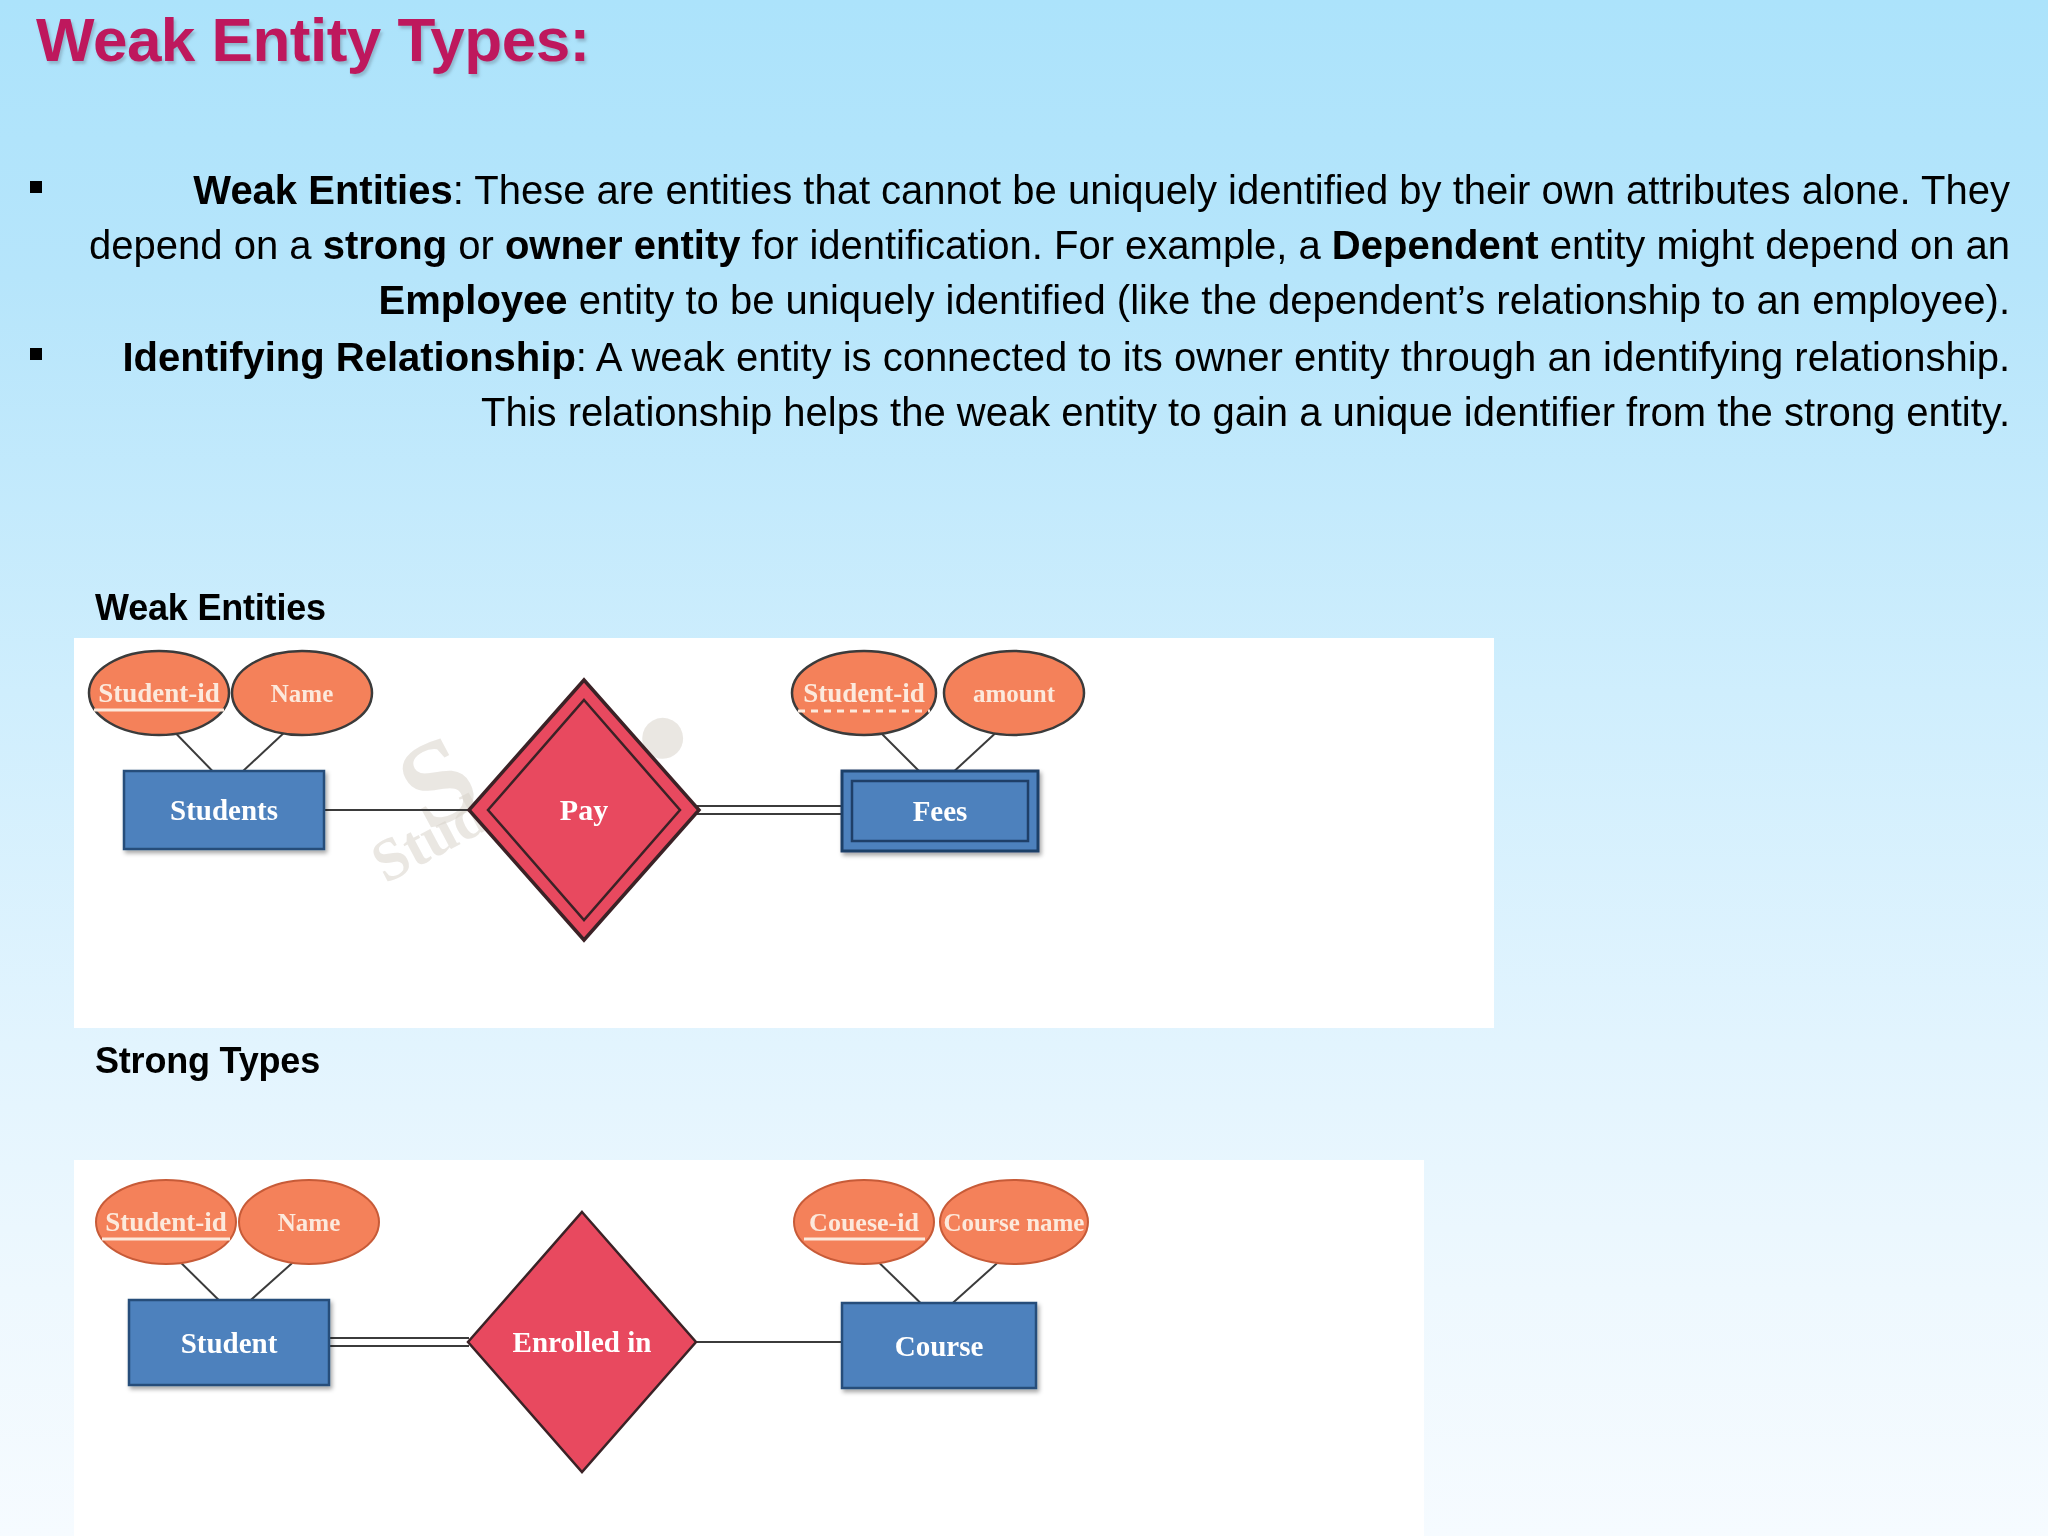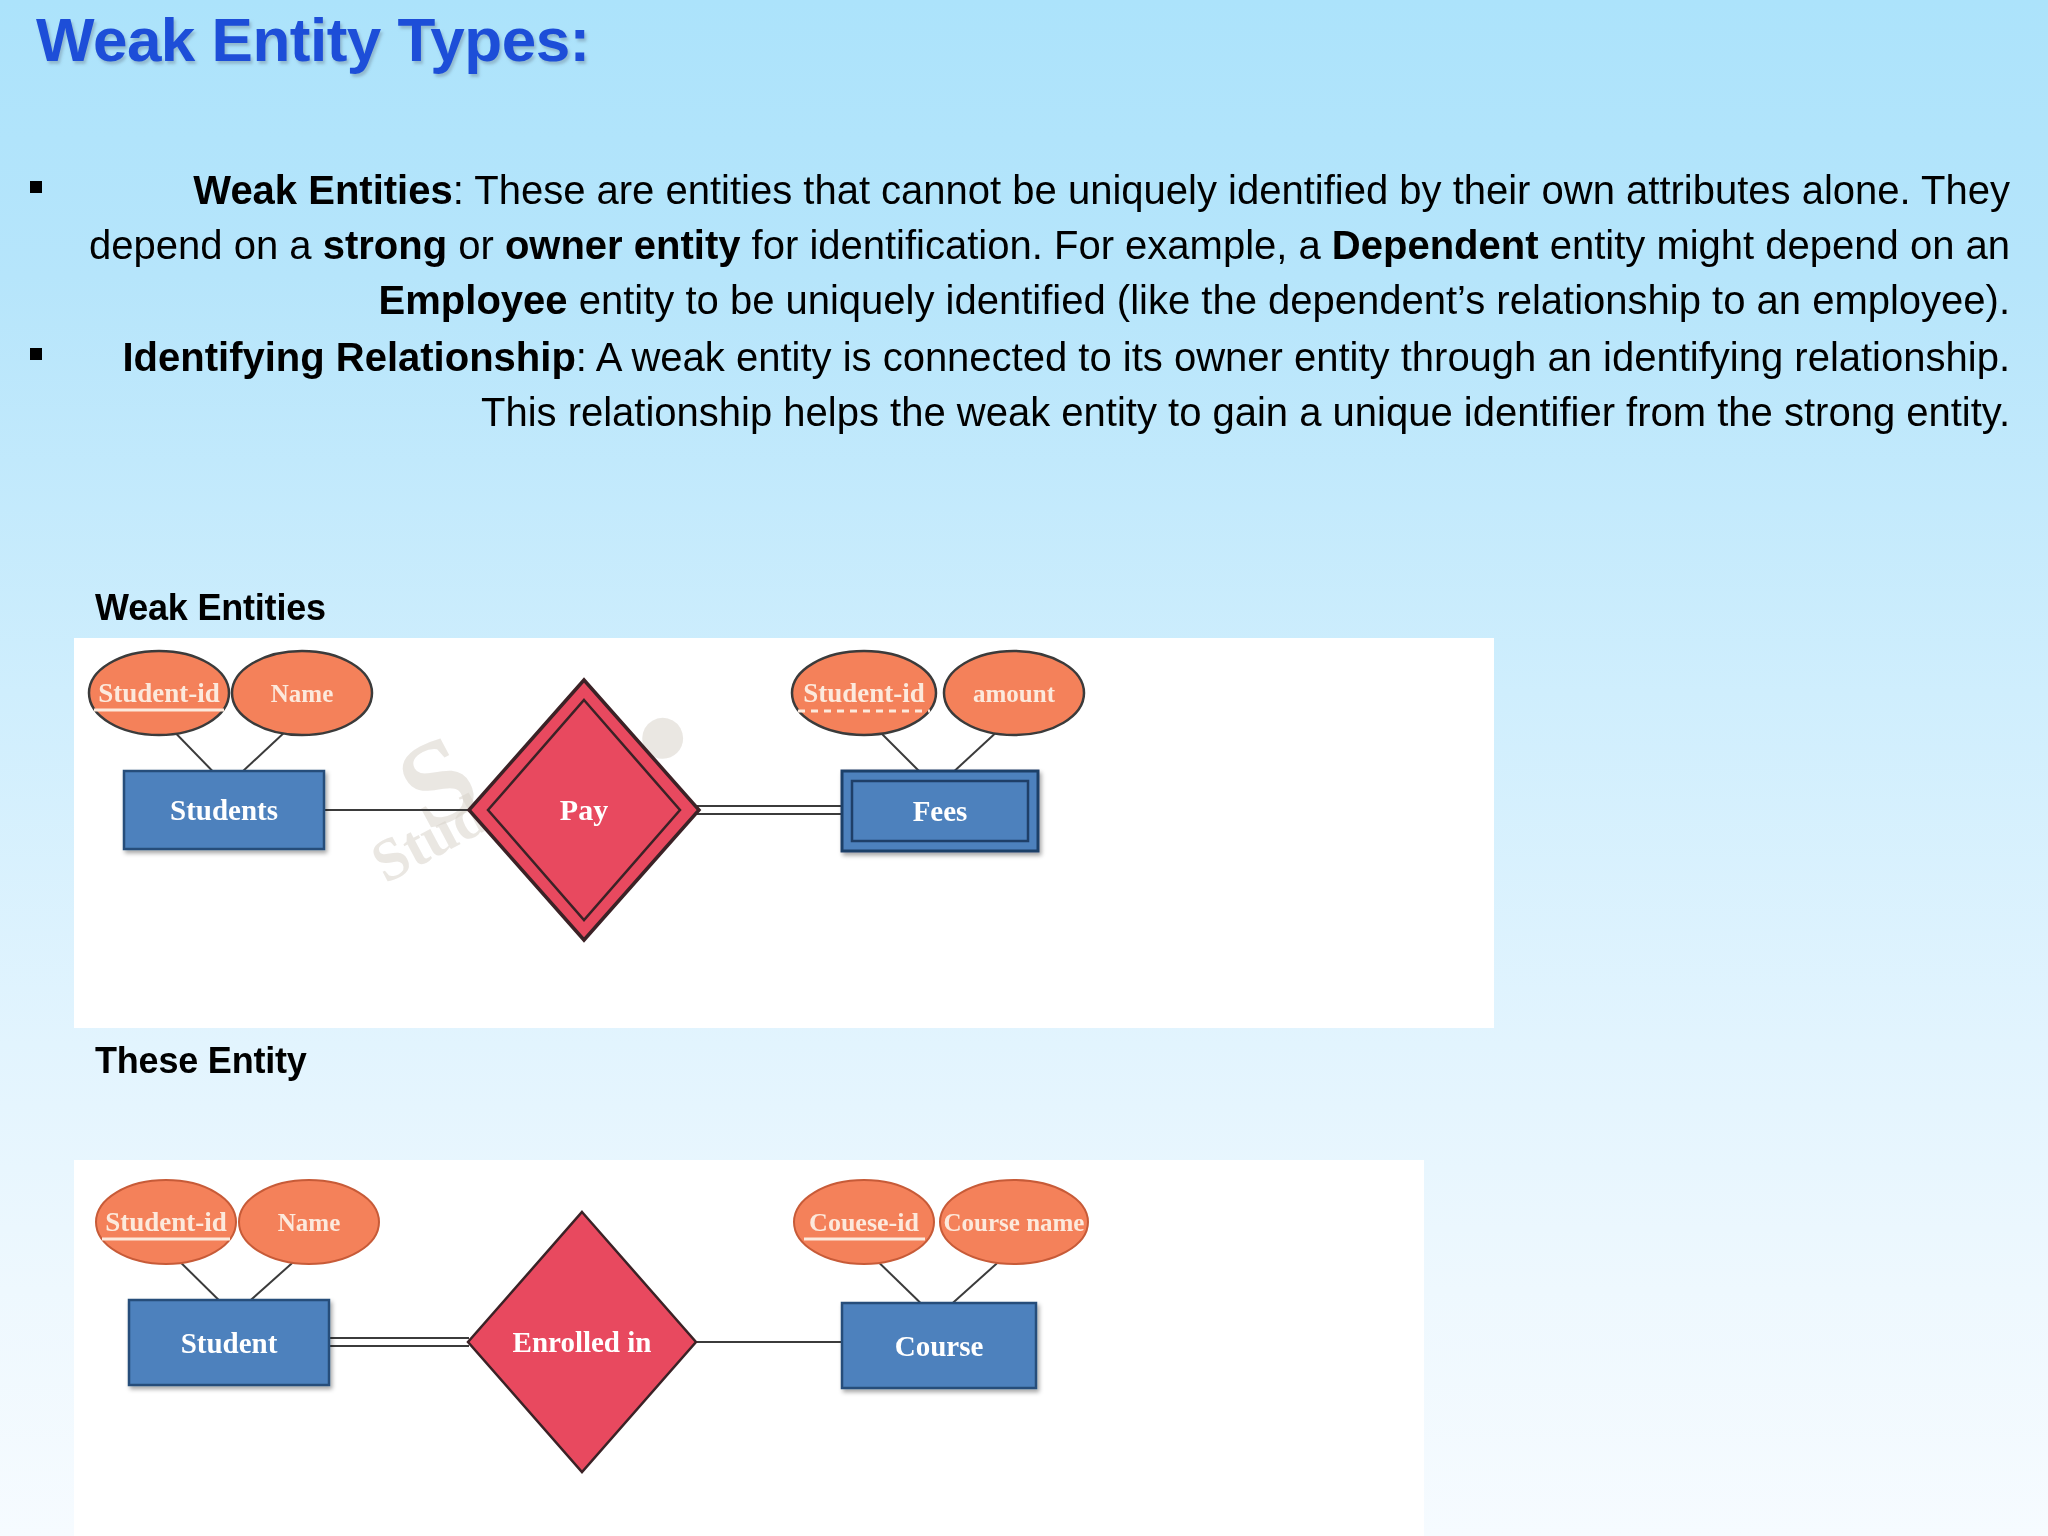--- a/index.html
+++ b/index.html
@@ -6,21 +6,21 @@
   html,body{margin:0;padding:0;}
   body{
     width:2048px;height:1536px;overflow:hidden;position:relative;
     font-family:"Liberation Sans",sans-serif;
     background:linear-gradient(180deg,#ace3fb 0%,#b6e5fb 18%,#cfeefd 45%,#e2f4fe 68%,#eef8fe 84%,#f6fbff 100%);
   }
 
   
   #slide-title{
     position:absolute;left:36px;top:4px;
-    font-size:62px;font-weight:bold;color:#1d4ed8;
+    font-size:62px;font-weight:bold;color:#be185d;
     letter-spacing:-0.5px;
     text-shadow:2px 3px 3px rgba(120,150,170,.55);
     white-space:nowrap;
   }
 
   
   #body-list{position:absolute;left:0px;top:163px;width:2010px;}
   .bullet-row{display:flex;align-items:flex-start;margin-bottom:2px;}
   .bullet-marker{
     width:12px;height:12px;background:#000;flex:0 0 auto;
@@ -70,21 +70,21 @@
   </div>
 
   <div class="bullet-row">
     <div class="bullet-marker"></div>
     <div class="bullet-text"><b>Identifying Relationship</b><span>: A weak entity is connected to its owner entity through an identifying relationship. This relationship helps the weak entity to gain a unique identifier from the strong entity.</span></div>
   </div>
 
 </div>
 
 <div class="section-caption" id="caption-weak">Weak Entities</div>
-<div class="section-caption" id="caption-strong">These Entity</div>
+<div class="section-caption" id="caption-strong">Strong Types</div>
 
 <div class="diagram-panel" id="panel-weak">
 
   <div class="wm" style="left:330px;top:75px;font-size:120px;transform:rotate(-28deg);">S</div>
   <div class="wm" style="left:560px;top:40px;font-size:95px;">●</div>
   <div class="wm" style="left:290px;top:145px;font-size:60px;transform:rotate(-28deg);">Studocu</div>
 
   <svg width="1420" height="390" viewBox="0 0 1420 390">
     <defs>
       <filter id="sh1" x="-30%" y="-30%" width="170%" height="170%">

